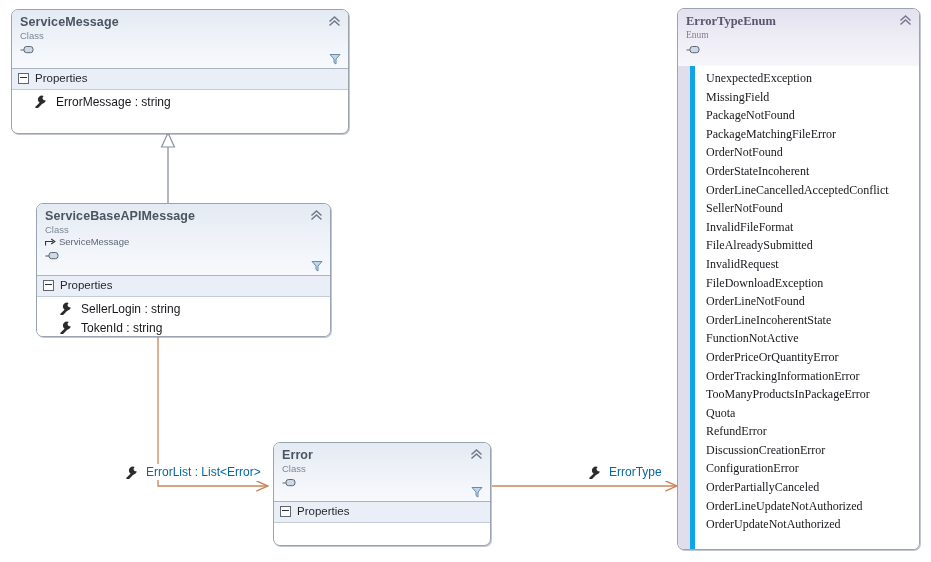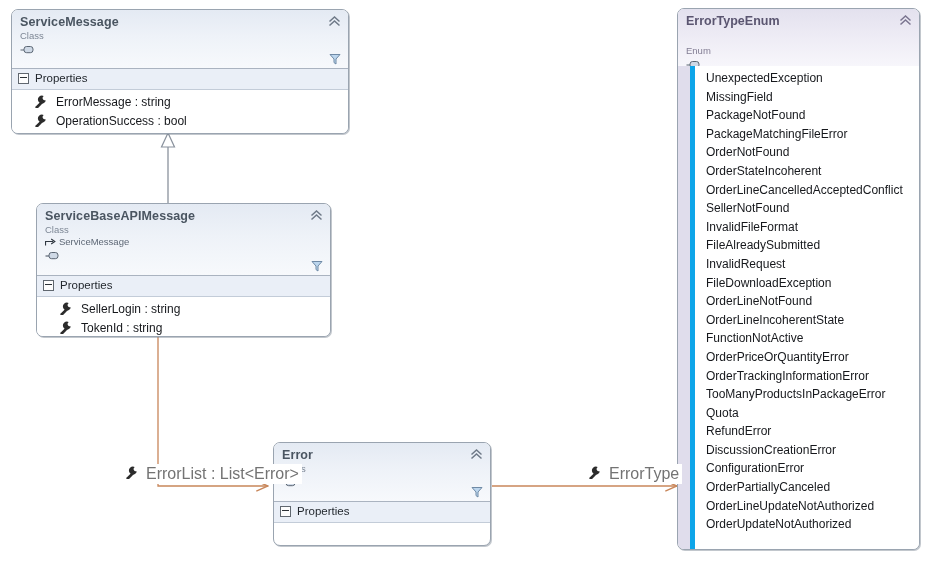--- a/index.html
+++ b/index.html
@@ -108,21 +108,21 @@
     overflow:hidden;
   }
   .enum-header{
     position:relative;
     background:linear-gradient(to bottom,#e3e1ee 0%,#eeecf5 50%,#f7f6fb 100%);
     padding:5px 8px 3px 8px;
   }
   .enum-title{
     font-size:12.5px;font-weight:bold;color:#5a5570;line-height:14px;white-space:nowrap;
   }
-  .enum-stereo{font-size:9.5px;color:#837e94;line-height:12px;margin-top:17px;}
+  .enum-stereo{font-size:9.5px;color:#837e94;line-height:12px;margin-top:1px;}
   .enum-accent{
     position:absolute;left:0;top:0;bottom:0;width:12px;
     background:#e0ddec;
   }
   .enum-body{
     position:absolute;left:12px;right:0;top:57px;bottom:0;
     background:#ffffff;
     border-left:5px solid #0ea5e9;
     padding-top:3px;
   }
@@ -130,24 +130,24 @@
     height:18.6px;line-height:18.6px;
     padding-left:11px;
     font-size:12px;
     color:#16181c;
     white-space:nowrap;
   }
 
   
   .assoc-label{
     position:absolute;
-    display:flex;align-items:flex-start;
-    background:#ffffff;
-    font-size:16px;
-    color:#737373;
+    display:flex;align-items:flex-end;
+    background:#ffffff;
+    font-size:12px;
+    color:#0369a1;
     white-space:nowrap;
     padding:1px 3px;
     gap:8px;
   }
 </style>
 </head>
 <body>
 
 <div id="canvas">
 
@@ -203,29 +203,20 @@
     <div class="members">
       <div class="member">
         <span class="wrench">
           <svg viewBox="0 0 13 13" width="13" height="13">
             <path d="M9.6,0.9 a4,4 0 1 0 2.2,4.6 l-2.3,-0.6 -1.1,-1.9 1.2,-2.1 z" fill="#2c2c2c"></path>
             <path d="M7.3,5.9 L2.2,11.1 a1.4,1.4 0 1 0 1.9,1.9 L9.2,7.8 z" fill="#2c2c2c"></path>
           </svg>
         </span>
         <span>ErrorMessage : string</span>
       </div>
-      <div class="member">
-        <span class="wrench">
-          <svg viewBox="0 0 13 13" width="13" height="13">
-            <path d="M9.6,0.9 a4,4 0 1 0 2.2,4.6 l-2.3,-0.6 -1.1,-1.9 1.2,-2.1 z" fill="#2c2c2c"></path>
-            <path d="M7.3,5.9 L2.2,11.1 a1.4,1.4 0 1 0 1.9,1.9 L9.2,7.8 z" fill="#2c2c2c"></path>
-          </svg>
-        </span>
-        <span>OperationSuccess : bool</span>
-      </div>
     </div>
   </div>
 
   <div class="uml-box" style="left:36px;top:203px;width:295px;height:134px;">
     <div class="uml-header" style="height:63px;">
       <div class="uml-title">ServiceBaseAPIMessage</div>
       <div class="uml-stereo">Class</div>
       <div class="uml-base">
         <span class="glyph-arrowbase">
           <svg viewBox="0 0 11 9" width="11" height="9">
@@ -304,21 +295,21 @@
           <path d="M1,1.5 L11,1.5 L7,6 L7,11 L5,9.6 L5,6 Z" fill="#bcd6ee" stroke="#6f8aa6" stroke-width="1"></path>
         </svg>
       </span>
     </div>
     <div class="compartment-head">
       <span class="expander"></span>
       <span>Properties</span>
     </div>
   </div>
 
-  <div class="enum-box" style="left:677px;top:8px;width:243px;height:542px;">
+  <div class="enum-box" style="left:677px;top:8px;width:243px;height:542px;font-family:Liberation Serif, serif;">
     <div class="enum-accent"></div>
     <div class="enum-header" style="height:57px;box-sizing:border-box;">
       <div class="enum-title">ErrorTypeEnum</div>
       <div class="enum-stereo">Enum</div>
       <div class="uml-iconrow">
         <span class="glyph-lollipop">
           <svg viewBox="0 0 14 9" width="14" height="9">
             <line x1="0.5" y1="5" x2="4" y2="5" stroke="#5b6673" stroke-width="1.2"></line>
             <rect x="4" y="1.5" width="9" height="6.2" rx="2.6" fill="#cfd9e6" stroke="#5b6673" stroke-width="1"></rect>
           </svg>

